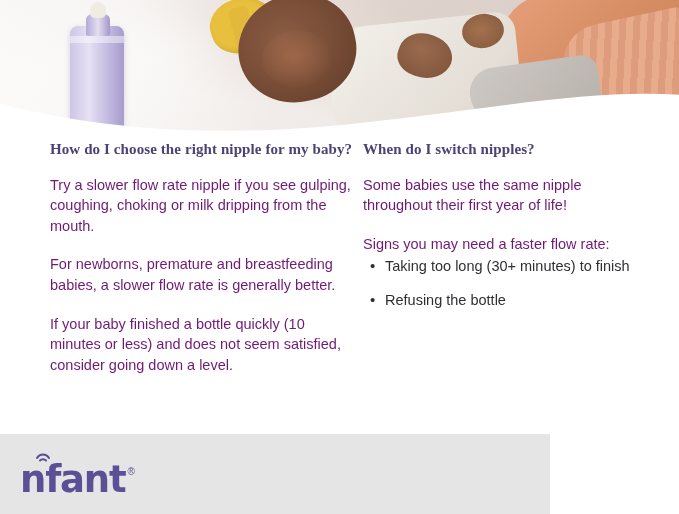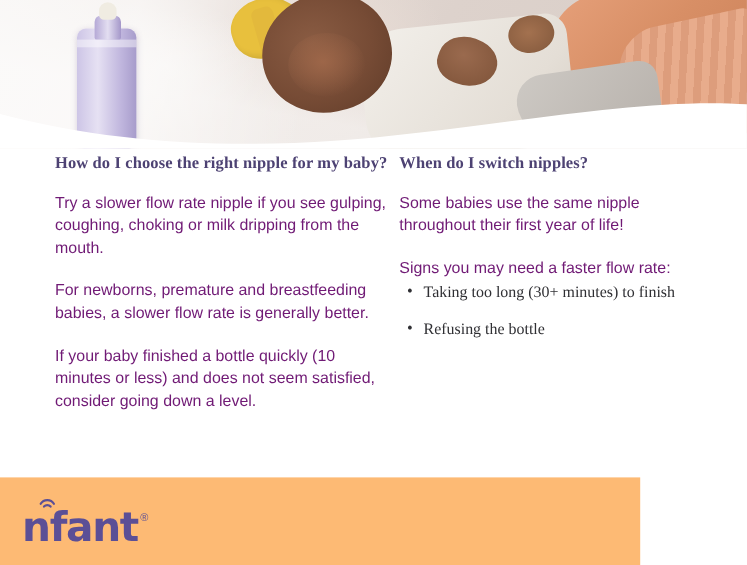--- a/index.html
+++ b/index.html
@@ -226,21 +226,20 @@
     margin: 0 0 18px 0;
     font-size: 14.5px;
     line-height: 1.42;
     color: #701a75;
   }
   p.tight { margin-bottom: 2px; }
   ul {
     margin: 0;
     padding: 0 0 0 22px;
     list-style: none;
-    font-family: Liberation Serif, serif;
   }
   li {
     position: relative;
     font-size: 14.5px;
     line-height: 1.4;
     color: #2f2f33;
     margin-bottom: 13px;
   }
   li::before {
     content: "•";
@@ -251,22 +250,21 @@
     color: #2f2f33;
   }
 
   
   .footer {
     position: absolute;
     left: 0;
     bottom: 0;
     width: 550px;
     height: 80px;
-    background: #fdba74;
-    padding-left: 32px;
+    background: #e5e5e5;
   }
   .logo {
     position: absolute;
     left: 20px;
     bottom: 17px;
     display: flex;
     align-items: flex-end;
   }
   .logo-text {
     font-family: "DejaVu Sans", sans-serif;

